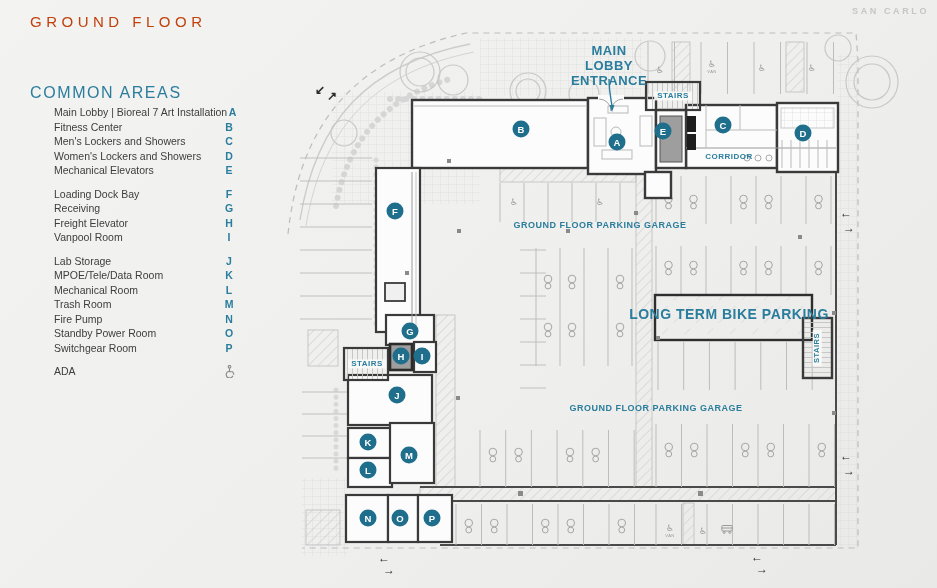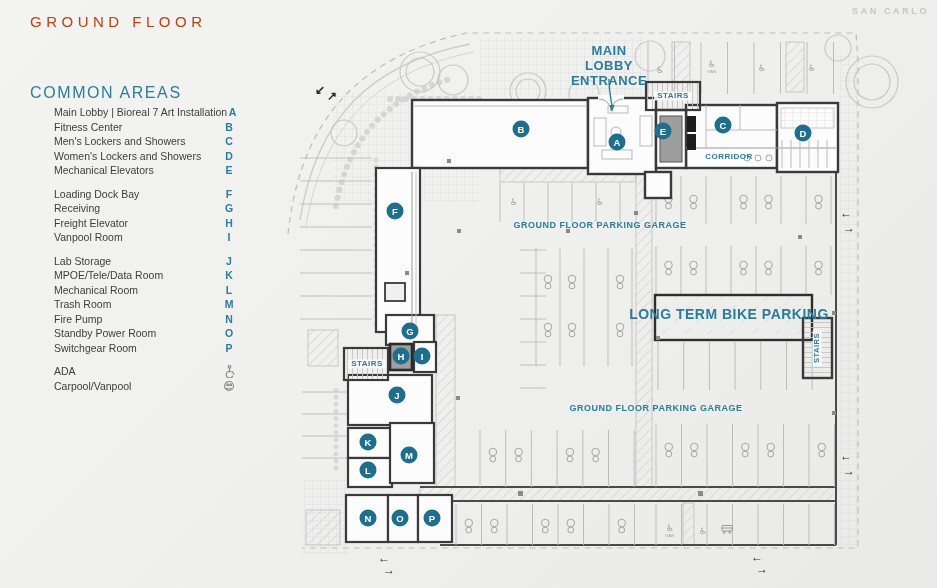--- a/index.html
+++ b/index.html
@@ -449,29 +449,20 @@
     </div>
     <div class="lg-sec">
       <div class="lg-row">
         <span class="lg-label">ADA</span>
         <span class="lg-ico"><svg width="12" height="13" viewBox="0 0 12 13" fill="none" stroke="#8a8a8a" stroke-width="1.1">
             <circle cx="6.5" cy="1.8" r="1.3"></circle>
             <path d="M6.5 3.6v3.2h3.2l1.3 3"></path>
             <path d="M6.2 6.2a3.4 3.4 0 1 0 3.6 4.6" fill="none"></path>
           </svg></span>
       </div>
-      <div class="lg-row">
-        <span class="lg-label">Carpool/Vanpool</span>
-        <span class="lg-ico"><svg width="12" height="12" viewBox="0 0 12 12" fill="none" stroke="#8a8a8a" stroke-width="1.1">
-            <circle cx="6" cy="6" r="4.5"></circle>
-            <circle cx="4.6" cy="4.8" r="1"></circle>
-            <circle cx="7.6" cy="4.8" r="1"></circle>
-            <path d="M3.2 8.2 q2.8 1.6 5.6 0"></path>
-          </svg></span>
-      </div>
     </div>
   </div>
 
 <div id="plan-overlay">
     <div class="plabel wrap" style="left: 609px; top: 66px; font-size: 13px;">MAIN LOBBY ENTRANCE</div>
     <div class="plabel chip" style="left: 673px; top: 96px; font-size: 8px;">STAIRS</div>
     <div class="plabel" style="left: 729px; top: 157px; font-size: 8px;">CORRIDOR</div>
     <div class="plabel" style="left: 600px; top: 225px; font-size: 9px;">GROUND FLOOR PARKING GARAGE</div>
     <div class="plabel" style="left: 729px; top: 314px; font-size: 14px;">LONG TERM BIKE PARKING</div>
     <div class="plabel chip vert" style="left: 817px; top: 348px; font-size: 7.5px;">STAIRS</div>

